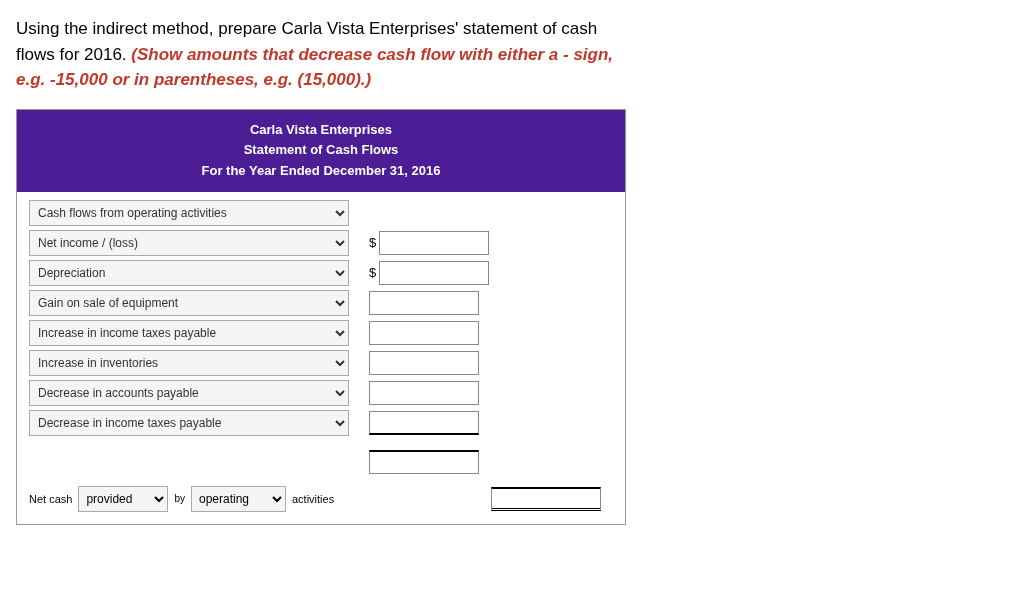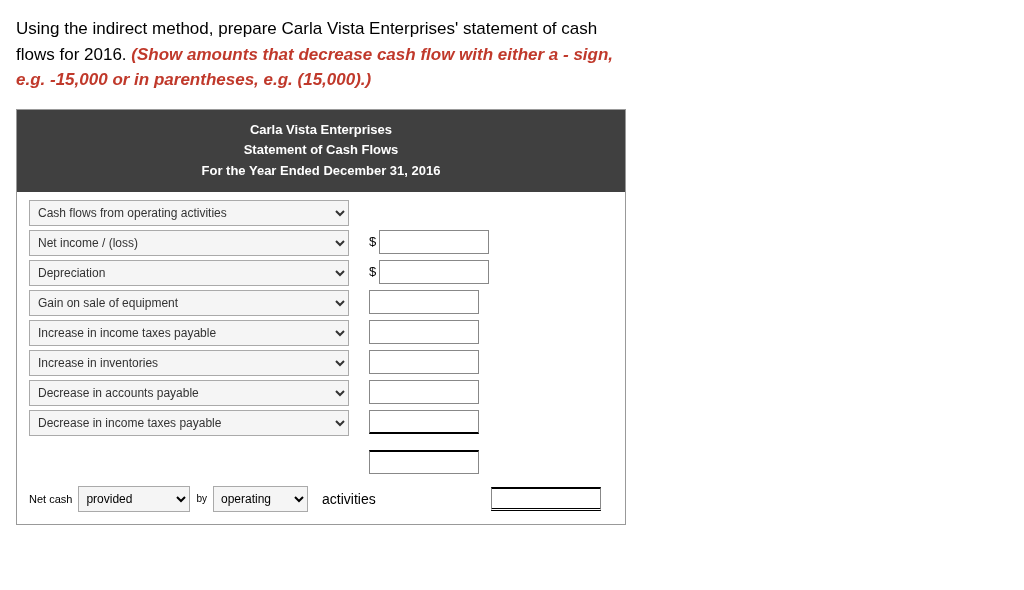--- a/index.html
+++ b/index.html
@@ -25,36 +25,36 @@
       font-style: italic;
       font-weight: bold;
     }
 
     .statement-container {
       width: 610px;
       border: 1px solid #999;
     }
 
     .statement-header {
-      background-color: #404040;
+      background-color: #4c1d95;
       color: #fff;
       text-align: center;
       padding: 10px 20px;
       font-weight: bold;
       font-size: 13px;
       line-height: 1.6;
     }
 
     .statement-body {
       padding: 8px 12px 12px 12px;
     }
 
     .row {
       display: flex;
-      align-items: flex-start;
+      align-items: center;
       margin-bottom: 4px;
     }
 
     .label-cell {
       flex: 0 0 340px;
     }
 
     .amount-cell {
       flex: 0 0 120px;
       display: flex;
@@ -108,22 +108,22 @@
       cursor: pointer;
       appearance: auto;
     }
 
     .by-label {
       margin: 0 6px;
       font-size: 10px;
     }
 
     .activities-label {
-      margin-left: 14px;
-      font-size: 14px;
+      margin-left: 6px;
+      font-size: 11px;
     }
 
     .spacer {
       height: 10px;
     }
   </style>
 </head>
 <body>
 
 <div class="intro-text">
@@ -235,21 +235,21 @@
 
     <div class="row">
       <div style="flex: 0 0 340px;"></div>
       <div class="amount-cell" style="justify-content: flex-start;">
         <input class="amount-input" style="border-top: 2px solid rgb(0, 0, 0);" type="text" value="">
       </div>
     </div>
 
     <div class="net-cash-row">
       <span class="net-cash-label">Net cash</span>
-      <select class="net-cash-select" style="width: 112px;">
+      <select class="net-cash-select" style="width: 90px;">
         <option>provided</option>
         <option>used</option>
       </select>
       <span class="by-label">by</span>
       <select class="net-cash-select" style="width: 95px;">
         <option>operating</option>
         <option>investing</option>
         <option>financing</option>
       </select>
       <span class="activities-label">activities</span>

